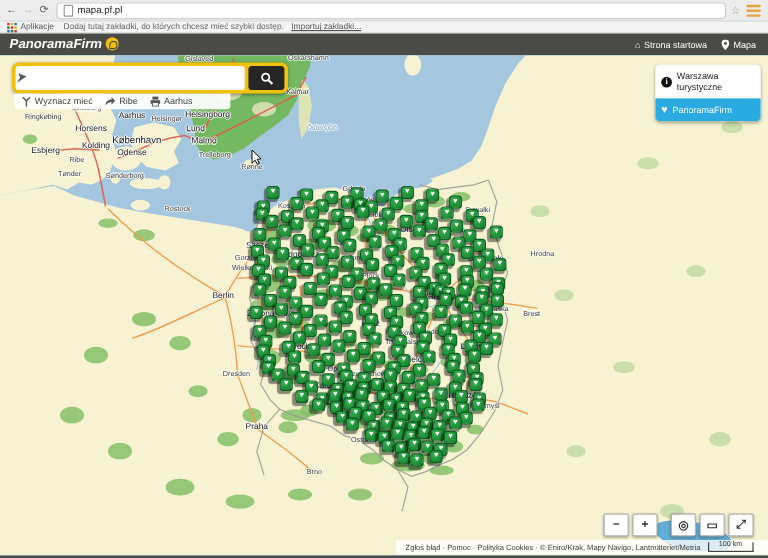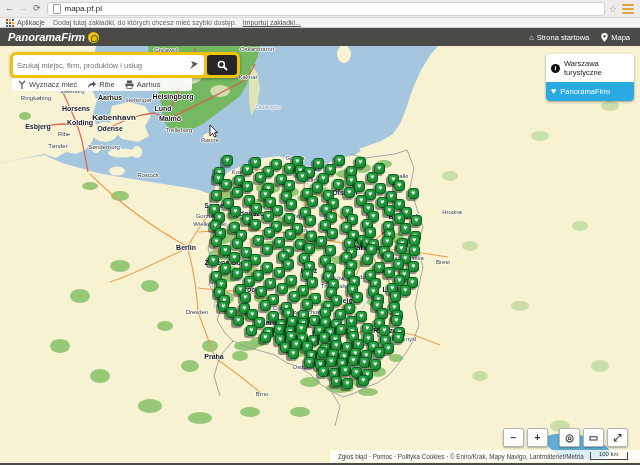--- a/index.html
+++ b/index.html
@@ -35,21 +35,21 @@
     border:1.4px solid #4a4a47;border-radius:50% 50% 50% 0;}
   #header-nav{margin-left:auto;margin-right:10px;display:flex;gap:12px;font-size:7.5px;align-items:center;}
   .hnav{display:flex;align-items:center;gap:3px;color:#fff;}
 
   
   #map{position:absolute;left:0;top:46px;width:640px;height:417px;background:#a4c7df;overflow:hidden;}
   #basemap{position:absolute;left:0;top:0;}
   #label-layer,#marker-layer{position:absolute;left:0;top:0;width:640px;height:417px;pointer-events:none;}
   .maplabel{position:absolute;transform:translate(-50%,-50%);font-size:6px;color:#3a3a3a;
     white-space:nowrap;text-shadow:1px 0 0 #fff,-1px 0 0 #fff,0 1px 0 #fff,0 -1px 0 #fff;}
-  .maplabel.bold{font-weight:bold;font-size:7px;color:#181818;}
+  .maplabel.bold{font-weight:normal;font-size:7px;color:#181818;}
   .defib-marker{position:absolute;width:9px;height:9px;margin:-5px 0 0 -5px;border-radius:3px;
     background:radial-gradient(circle at 35% 30%,#34b14e,#137a2b);border:1px solid #0a611f;
     box-shadow:-2px 2px 1px rgba(0,0,0,.45);color:#fff;font-size:6.5px;line-height:8px;
     text-align:center;pointer-events:auto;}
   #cursor{position:absolute;left:209px;top:79px;pointer-events:none;}
 
   
   #search-wrap{position:absolute;left:10px;top:6px;width:230px;}
   #search-box{background:#f2c20a;border-radius:6px;padding:3px;display:flex;gap:3px;
     box-shadow:0 1px 3px rgba(0,0,0,.35);}
@@ -629,21 +629,20 @@
         <div class="defib-marker" style="left: 363px; top: 334px;">♥</div>
       </div>
 
     <svg id="cursor" width="12" height="14" viewBox="0 0 12 14">
       <polygon points="1,0 1,11 3.6,8.5 5.4,12 7.2,11.2 5.4,7.8 8.6,7.4" fill="#fff" stroke="#000" stroke-width="0.8"></polygon>
     </svg>
 
     <div id="search-wrap">
       <div id="search-box">
         <div id="search-field">
-          <input id="search-input" placeholder="Szukaj miejsc, firm, produktów i usług" style="">
           <svg id="loc-arrow" width="10" height="10" viewBox="0 0 10 10">
             <path d="M1,9 L9,3.8 L2.2,1 L3.8,4.6 Z" fill="#555"></path>
           </svg>
         </div>
         <div id="search-btn">
           <svg width="11" height="11" viewBox="0 0 11 11">
             <circle cx="4.4" cy="4.4" r="3" fill="none" stroke="#fff" stroke-width="1.5"></circle>
             <line x1="6.8" y1="6.8" x2="10" y2="10" stroke="#fff" stroke-width="1.8"></line>
           </svg>
         </div>

